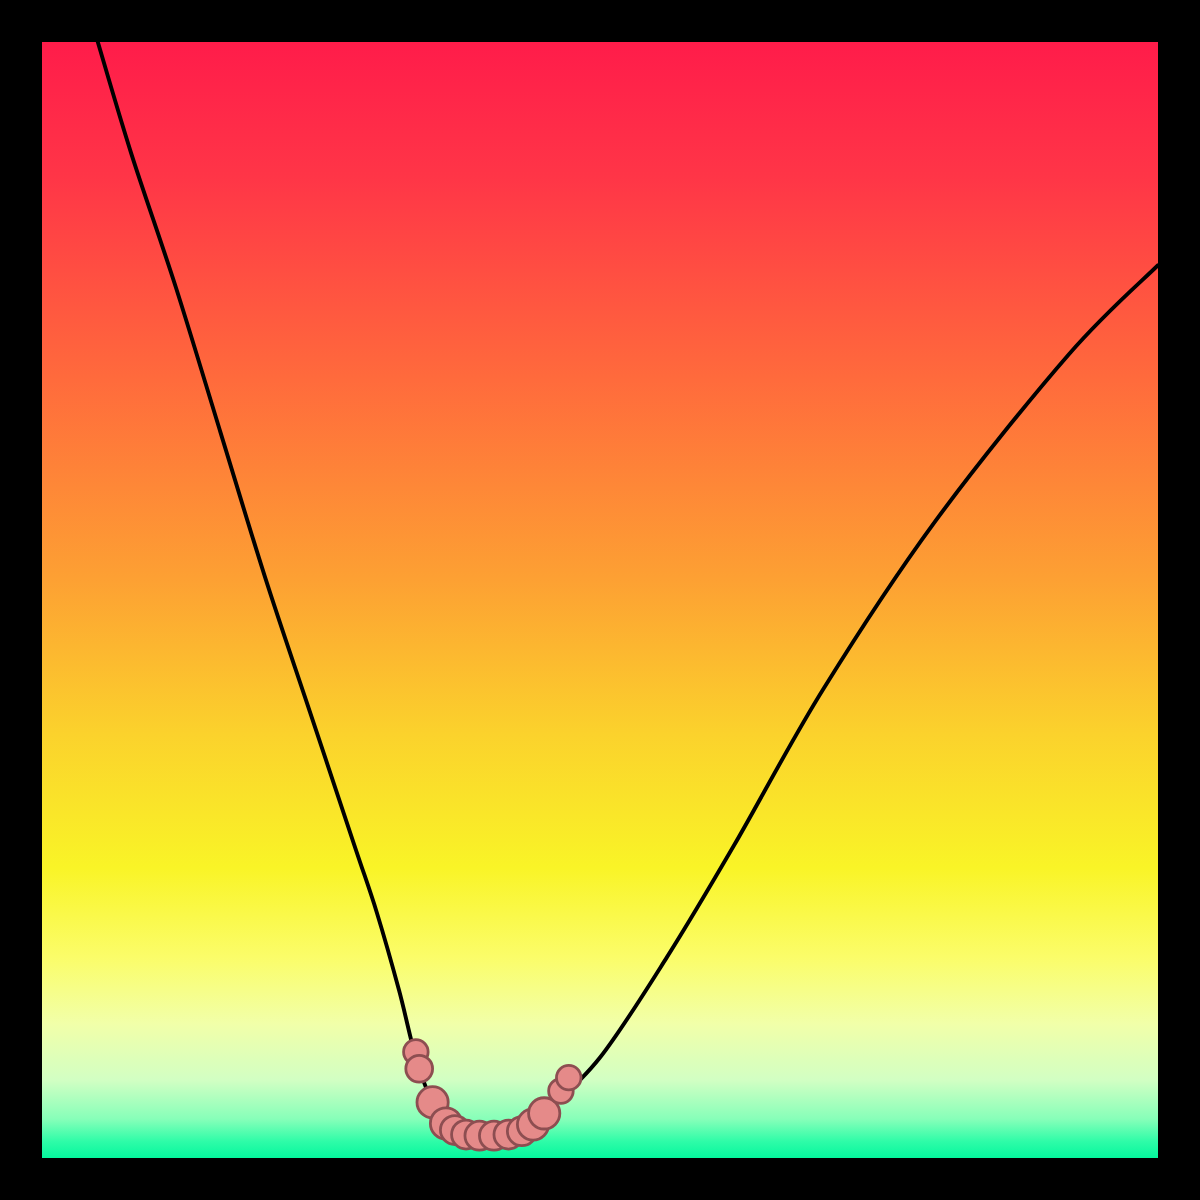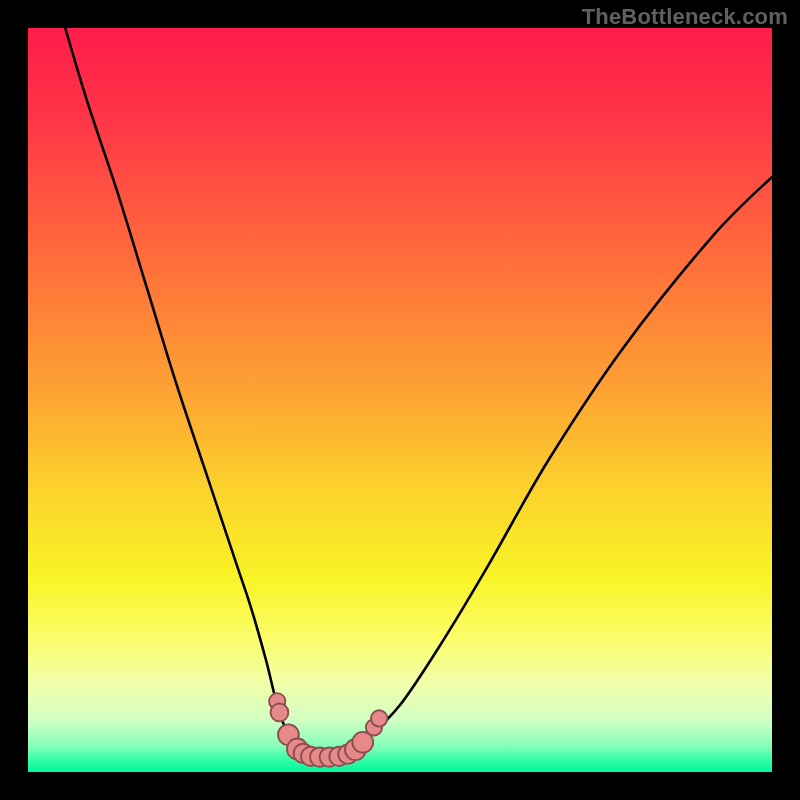--- a/index.html
+++ b/index.html
@@ -48,21 +48,20 @@
     top: 0;
     width: 100%;
     height: 100%;
     z-index: 3;
   }
 </style>
 </head>
 <body>
 
 <div class="frame">
-  <div class="watermark">TheBottleneck.com</div>
   <div class="plot">
     <svg class="gradient-bg" viewBox="0 0 100 100" preserveAspectRatio="none">
       <defs>
         <linearGradient id="bg-grad" x1="0" y1="0" x2="0" y2="1">
             <stop offset="0%" stop-color="#FF1C4A"></stop>
             <stop offset="12%" stop-color="#FF3547"></stop>
             <stop offset="30%" stop-color="#FF6A3C"></stop>
             <stop offset="48%" stop-color="#FDA033"></stop>
             <stop offset="62%" stop-color="#FBD22C"></stop>
             <stop offset="74%" stop-color="#F9F427"></stop>

